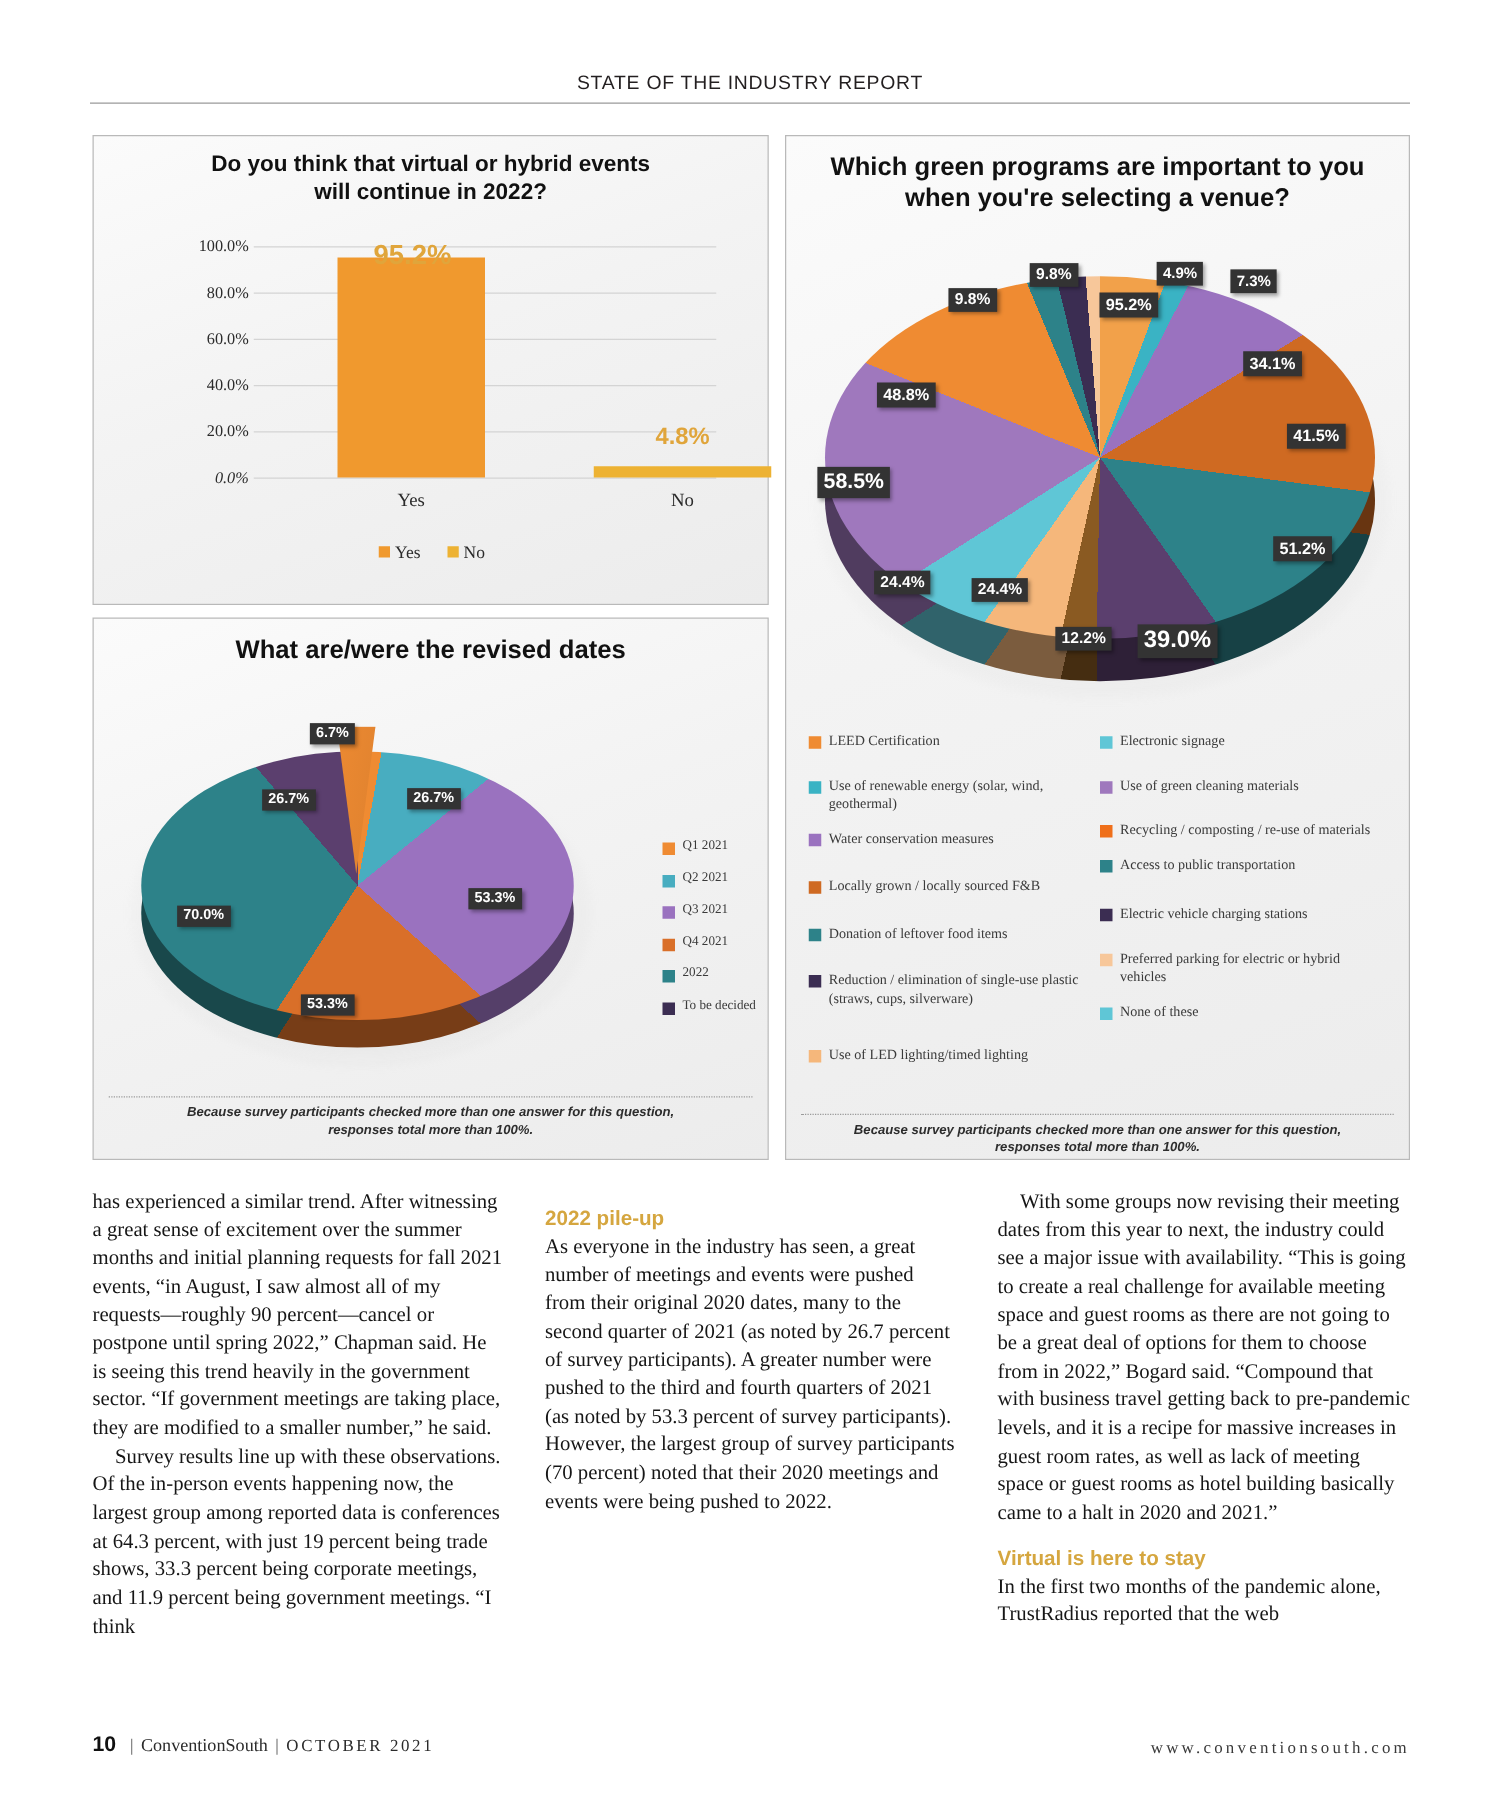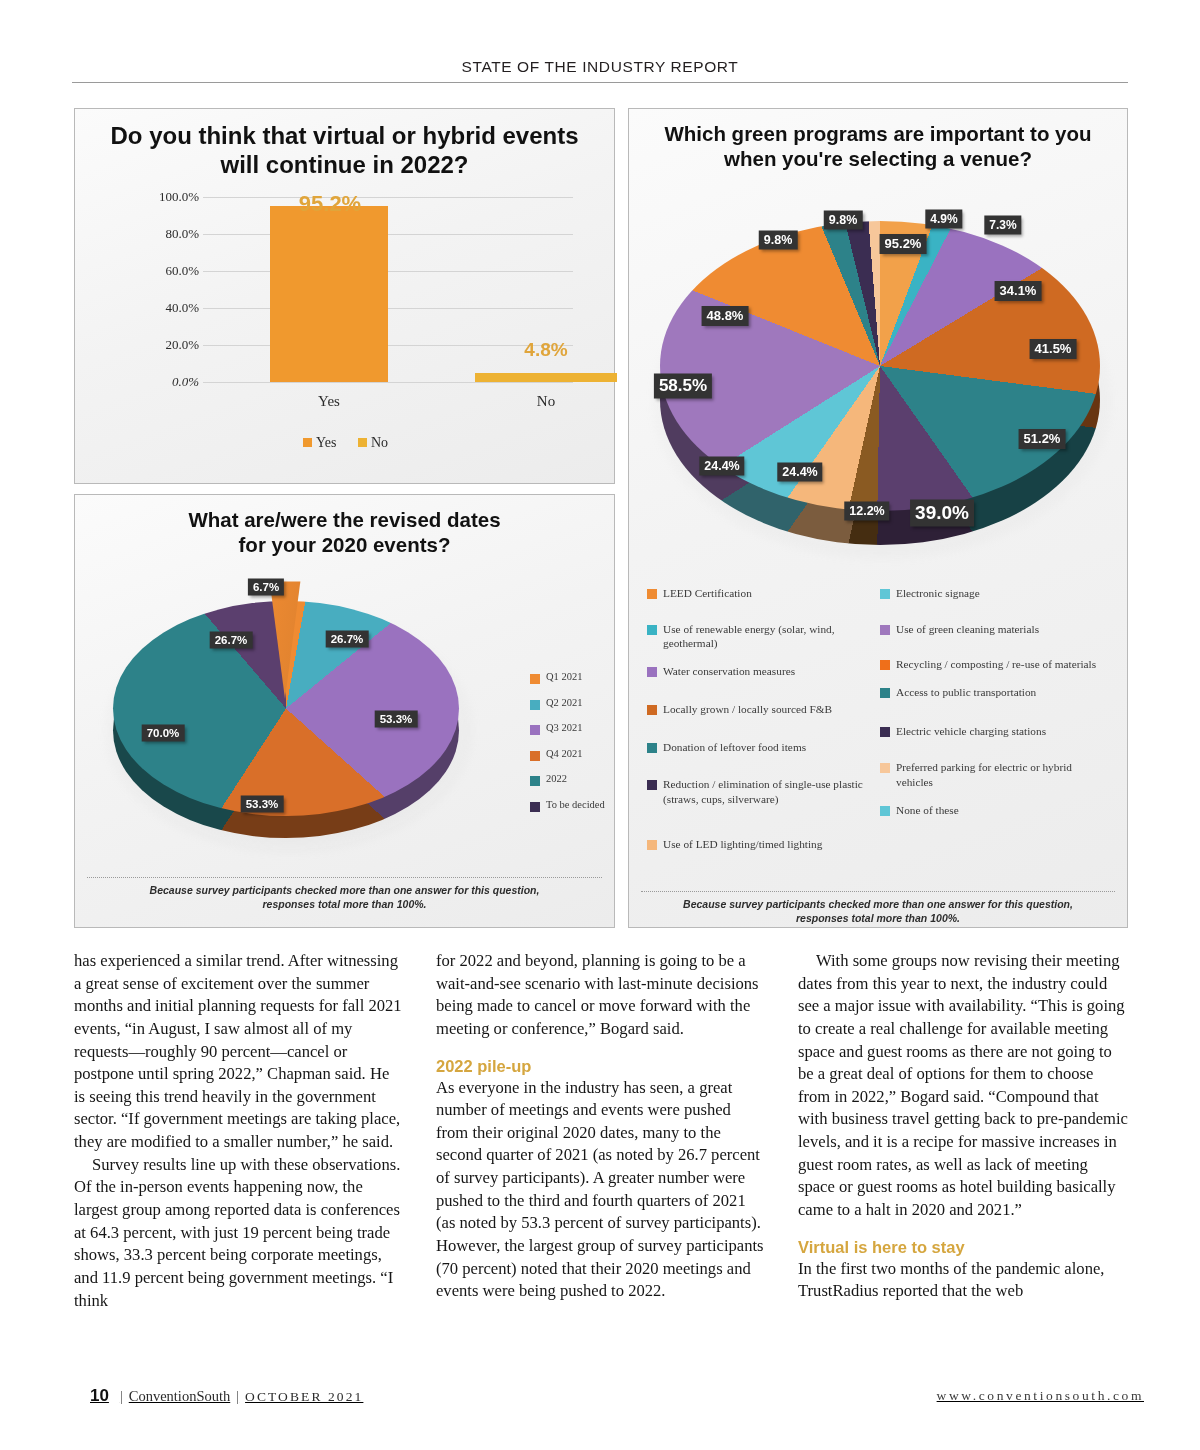--- a/index.html
+++ b/index.html
@@ -46,21 +46,21 @@
   #panel-pie-sm { left: 74px;  top: 494px; width: 541px; height: 434px; }
   #panel-pie-lg { left: 628px; top: 108px; width: 500px; height: 820px; }
 
   .chart-title {
     font-family: "Liberation Sans", sans-serif;
     font-weight: bold;
     text-align: center;
     color: #111111;
     line-height: 1.22;
   }
-  #panel-bar .chart-title    { font-size: 24px; margin: 12px 28px 0 28px; }
+  #panel-bar .chart-title    { font-size: 18px; margin: 12px 28px 0 28px; }
   #panel-pie-sm .chart-title { font-size: 20.5px; margin: 12px 28px 0 28px; }
   #panel-pie-lg .chart-title { font-size: 20.5px; margin: 12px 18px 0 18px; }
 
   
   #bar-plot {
     position: absolute;
     left: 0; top: 88px;
     width: 541px; height: 250px;
   }
   .bar-grid-row {
@@ -230,27 +230,26 @@
     margin: 16px 0 1px 0;
     font-family: "Liberation Sans", sans-serif;
     font-size: 16.5px;
     font-weight: bold;
     color: #d5a63f;
   }
 
   
   #footer {
     position: absolute;
-    left: 90px;
+    left: 74px;
     top: 1386px;
     width: 1054px;
     display: flex;
-    align-items: center;
+    align-items: flex-end;
     justify-content: space-between;
-    text-decoration: underline;
   }
   #footer .left {
     font-family: "Liberation Serif", serif;
     font-size: 14px;
     color: #2b2b2b;
   }
   #footer .pageno {
     font-family: "Liberation Sans", sans-serif;
     font-weight: bold;
     font-size: 17px;
@@ -310,21 +309,20 @@
     <div id="bar-legend" style="top:238px;">
       <span class="lg"><span class="sw" style="background:#f0992e;"></span><span>Yes</span></span>
       <span class="lg"><span class="sw" style="background:#edb233;"></span><span>No</span></span>
     </div>
   </div>
 </div>
 
 <div class="panel" id="panel-pie-sm">
   <div class="chart-title">
     <div>What are/were the revised dates</div>
-    <div>for your 2020 events?</div>
   </div>
 
   <div class="pie-wrap" id="pie-sm" style="left:22px;top:78px;width:400px;height:300px;text-align:right;">
     <div class="pie-shadow" style="left:6px;top:32px;width:372px;height:250px;"></div>
 
     <div class="pie-side" id="pie-sm-side" style="left: 16px; top: 50px; width: 346px; height: 215px; background: conic-gradient(rgb(131, 76, 28) 0deg, rgb(131, 76, 28) 10.19deg, rgb(40, 95, 106) 10.19deg, rgb(40, 95, 106) 50.798deg, rgb(85, 63, 105) 50.798deg, rgb(85, 63, 105) 131.863deg, rgb(119, 61, 23) 131.863deg, rgb(119, 61, 23) 212.928deg, rgb(25, 72, 75) 212.928deg, rgb(25, 72, 75) 319.392deg, rgb(50, 35, 61) 319.392deg, rgb(50, 35, 61) 360deg);"></div>
 
     <div class="pie-top" id="pie-sm-top" style="left: 16px; top: 28px; width: 346px; height: 215px; background: conic-gradient(rgb(239, 139, 50) 0deg, rgb(239, 139, 50) 10.19deg, rgb(72, 173, 192) 10.19deg, rgb(72, 173, 192) 50.798deg, rgb(154, 114, 191) 50.798deg, rgb(154, 114, 191) 131.863deg, rgb(217, 111, 41) 131.863deg, rgb(217, 111, 41) 212.928deg, rgb(45, 130, 137) 212.928deg, rgb(45, 130, 137) 319.392deg, rgb(91, 63, 110) 319.392deg, rgb(91, 63, 110) 360deg);"></div>
 
     <div class="pie-top" id="pie-sm-explode" style="left: 164px; top: 6px; width: 48px; height: 120px; border-radius: 0px; background: linear-gradient(100deg, rgb(239, 139, 50), rgb(220, 128, 46)); clip-path: polygon(50% 100%, 18% 2%, 82% 2%);"></div>
@@ -465,21 +463,20 @@
     <div>responses total more than 100%.</div>
   </div>
 </div>
 
 <div id="article">
   <div class="col">
     <p>has experienced a similar trend. After witnessing a great sense of excitement over the summer months and initial planning requests for fall 2021 events, “in August, I saw almost all of my requests—roughly 90 percent—cancel or postpone until spring 2022,” Chapman said. He is seeing this trend heavily in the government sector. “If government meetings are taking place, they are modified to a smaller number,” he said.</p>
     <p class="indent">Survey results line up with these observations. Of the in-person events happening now, the largest group among reported data is conferences at 64.3 percent, with just 19 percent being trade shows, 33.3 percent being corporate meetings, and 11.9 percent being government meetings. “I think</p>
   </div>
   <div class="col">
-    <p>for 2022 and beyond, planning is going to be a wait-and-see scenario with last-minute decisions being made to cancel or move forward with the meeting or conference,” Bogard said.</p>
     <h3>2022 pile-up</h3>
     <p>As everyone in the industry has seen, a great number of meetings and events were pushed from their original 2020 dates, many to the second quarter of 2021 (as noted by 26.7 percent of survey participants). A greater number were pushed to the third and fourth quarters of 2021 (as noted by 53.3 percent of survey participants). However, the largest group of survey participants (70 percent) noted that their 2020 meetings and events were being pushed to 2022.</p>
   </div>
   <div class="col">
     <p class="indent">With some groups now revising their meeting dates from this year to next, the industry could see a major issue with availability. “This is going to create a real challenge for available meeting space and guest rooms as there are not going to be a great deal of options for them to choose from in 2022,” Bogard said. “Compound that with business travel getting back to pre-pandemic levels, and it is a recipe for massive increases in guest room rates, as well as lack of meeting space or guest rooms as hotel building basically came to a halt in 2020 and 2021.”</p>
     <h3>Virtual is here to stay</h3>
     <p>In the first two months of the pandemic alone, TrustRadius reported that the web</p>
   </div>
 </div>
 

